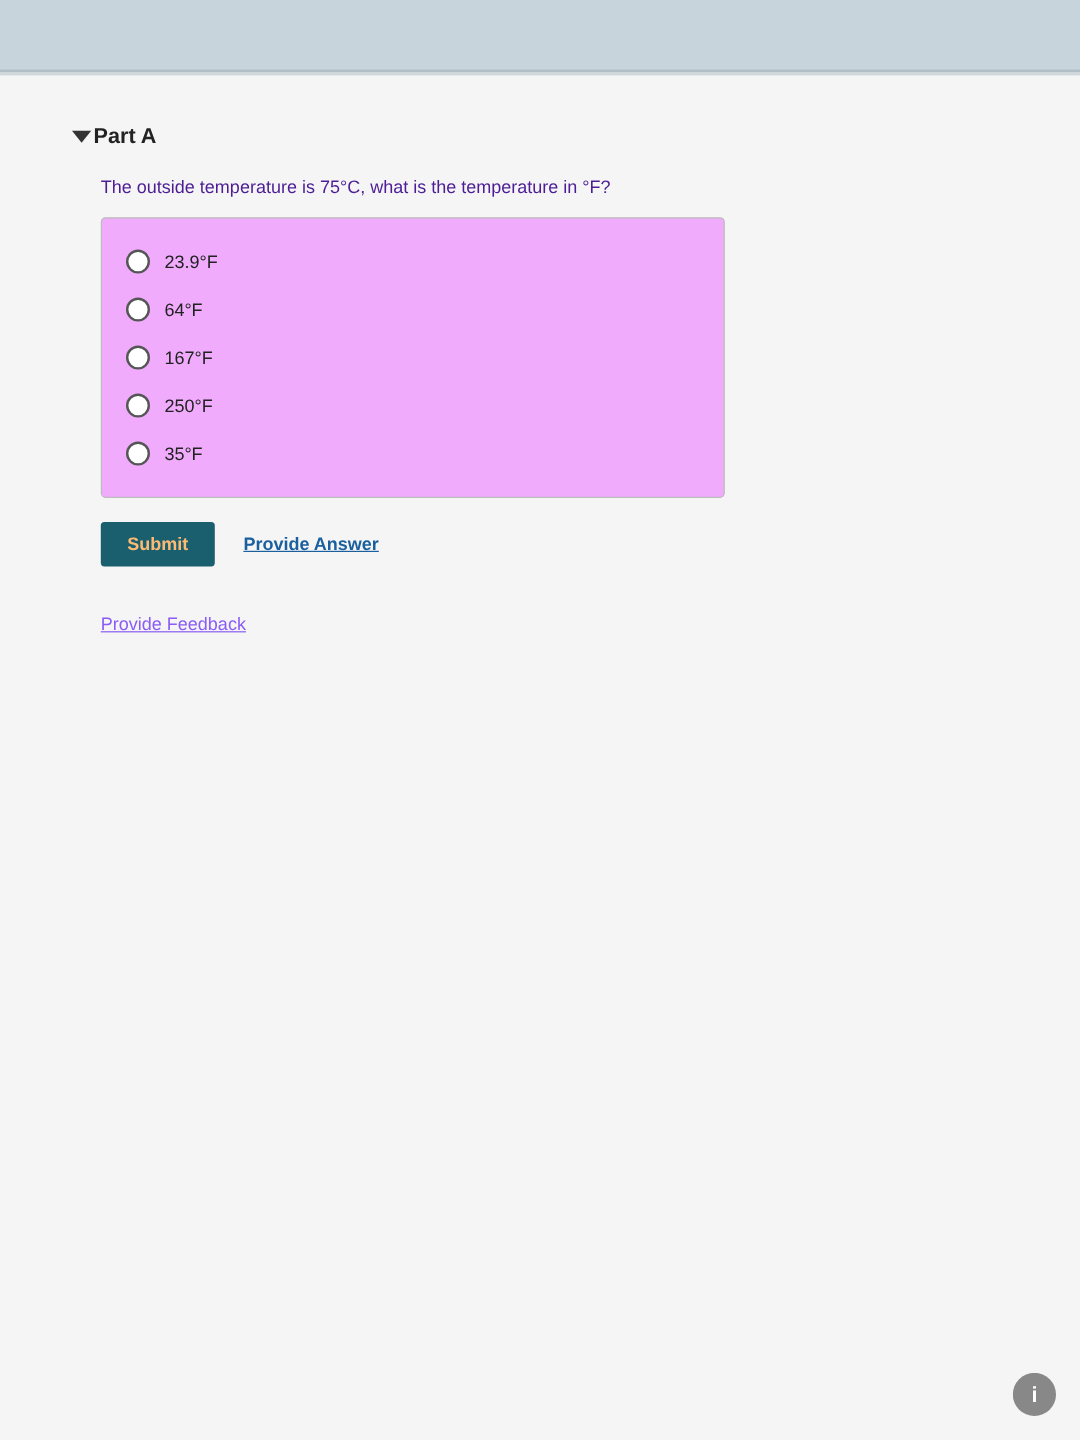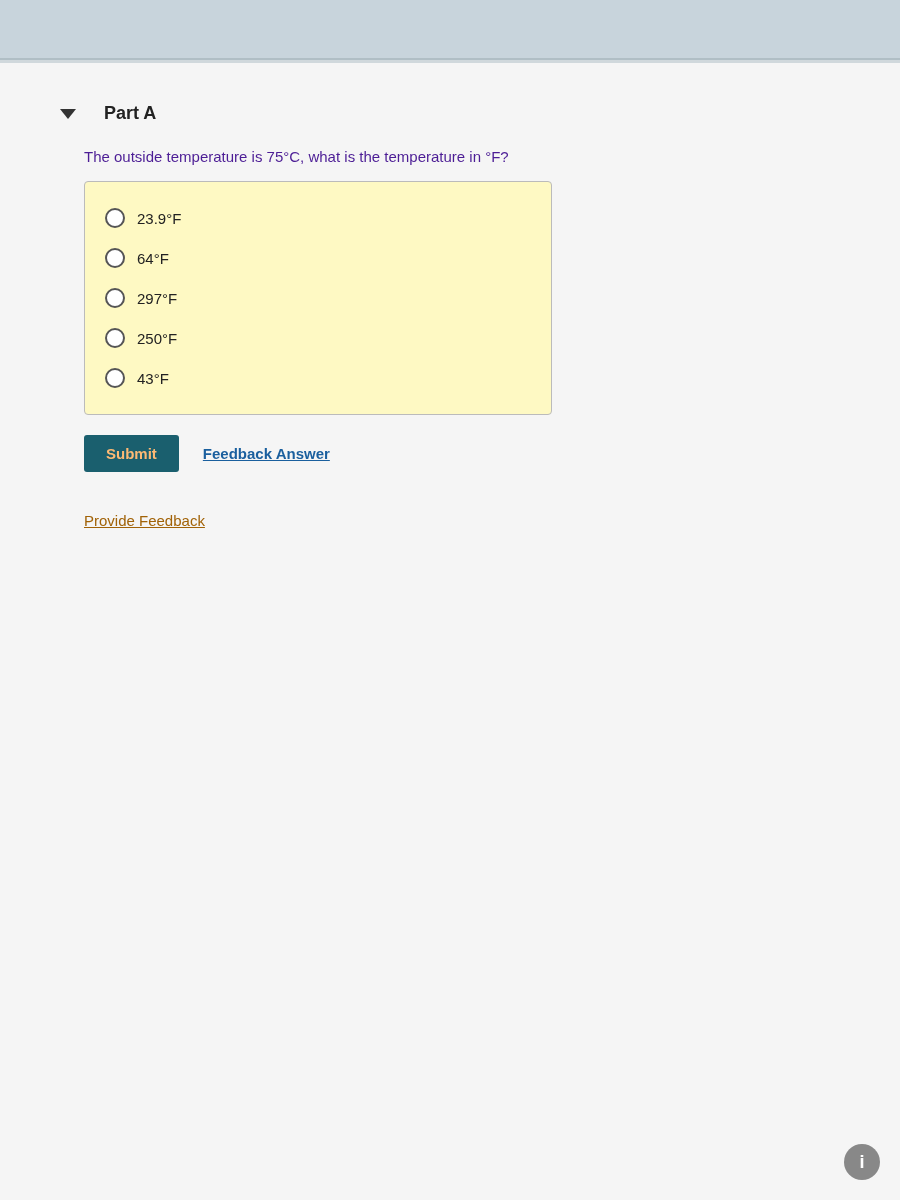--- a/index.html
+++ b/index.html
@@ -32,21 +32,21 @@
 
     .main-content {
       flex: 1;
       background-color: #f5f5f5;
       padding: 40px 60px;
     }
 
     .part-header {
       display: flex;
       align-items: center;
-      gap: 28px;
+      gap: 2px;
       margin-bottom: 24px;
     }
 
     .collapse-arrow {
       width: 0;
       height: 0;
       border-left: 8px solid transparent;
       border-right: 8px solid transparent;
       border-top: 10px solid #333;
       cursor: pointer;
@@ -61,24 +61,24 @@
     .question-text {
       font-size: 15px;
       color: #4c1d95;
       margin-bottom: 16px;
       margin-left: 24px;
     }
 
     .answer-box {
       border: 1.5px solid #bbb;
       border-radius: 4px;
-      background-color: #fef9c3;
+      background-color: #f0abfc;
       padding: 16px 20px;
       margin-left: 24px;
-      width: 468px;
+      width: 520px;
       margin-bottom: 20px;
     }
 
     .radio-option {
       display: flex;
       align-items: center;
       gap: 12px;
       padding: 10px 0;
       cursor: pointer;
     }
@@ -120,21 +120,21 @@
       color: #1a5f9e;
       font-size: 15px;
       font-weight: bold;
       text-decoration: underline;
       cursor: pointer;
       background: none;
       border: none;
     }
 
     .provide-feedback-link {
-      color: #a16207;
+      color: #8b5cf6;
       font-size: 15px;
       text-decoration: underline;
       cursor: pointer;
       margin-left: 24px;
       background: none;
       border: none;
     }
 
     .corner-icon {
       position: fixed;
@@ -173,35 +173,35 @@
   <div class="radio-option">
         <div class="radio-circle"></div>
         <span class="option-label">23.9°F</span>
       </div>
       <div class="radio-option">
         <div class="radio-circle"></div>
         <span class="option-label">64°F</span>
       </div>
       <div class="radio-option">
         <div class="radio-circle"></div>
-        <span class="option-label">297°F</span>
+        <span class="option-label">167°F</span>
       </div>
       <div class="radio-option">
         <div class="radio-circle"></div>
         <span class="option-label">250°F</span>
       </div>
       <div class="radio-option">
         <div class="radio-circle"></div>
-        <span class="option-label">43°F</span>
+        <span class="option-label">35°F</span>
       </div>
     </div>
 
   <div class="action-row">
     <button class="submit-btn">Submit</button>
-    <button class="request-answer-link">Feedback Answer</button>
+    <button class="request-answer-link">Provide Answer</button>
   </div>
 
   <button class="provide-feedback-link">Provide Feedback</button>
 
 </div>
 
 <div class="corner-icon">
   <span>i</span>
 </div>
 

